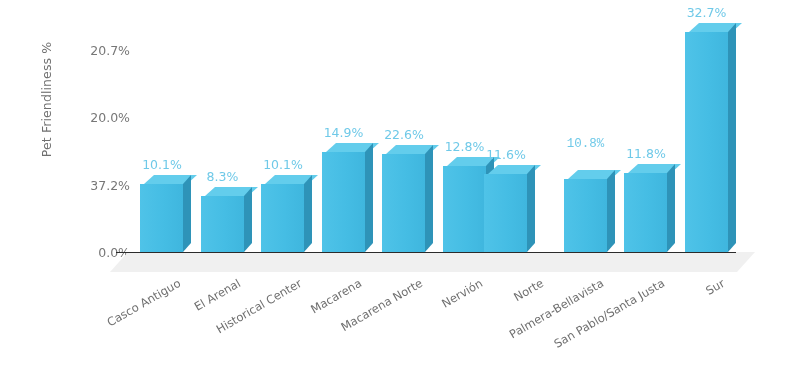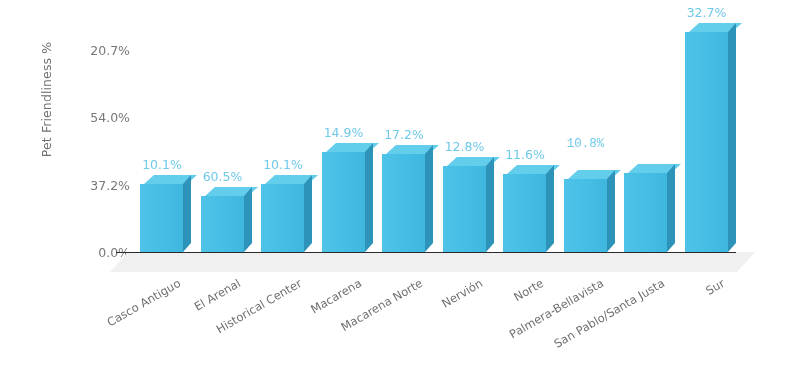--- a/index.html
+++ b/index.html
@@ -136,80 +136,81 @@
 </head>
 <body>
 
 <div id="chart-root">
 
   <div id="y-axis-title">Pet Friendliness %</div>
 
   <div id="y-ticks">
       <div class="y-tick" style="top: 252px;">0.0%</div>
       <div class="y-tick" style="top: 184.7px;">37.2%</div>
-      <div class="y-tick" style="top: 117.4px;">54.0%</div>
+      <div class="y-tick" style="top: 117.4px;">20.0%</div>
       <div class="y-tick" style="top: 50.1px;">20.7%</div>
     </div>
 
   <div id="plot">
     <div id="floor"></div>
     <div id="baseline"></div>
     <div id="bars">
         <div class="bar" style="left: 12px; height: 67.973px;">
           <div class="bar-front" style="height: 67.973px;"></div>
           <div class="bar-top" style="bottom: 67.973px; left: 4px;"></div>
           <div class="bar-side" style="left: 43px; bottom: 0px; height: 67.973px;"></div>
           <div class="bar-label" style="bottom: 79.973px;">10.1%</div>
         </div>
         <div class="bar" style="left: 72.5px; height: 55.859px;">
           <div class="bar-front" style="height: 55.859px;"></div>
           <div class="bar-top" style="bottom: 55.859px; left: 4px;"></div>
           <div class="bar-side" style="left: 43px; bottom: 0px; height: 55.859px;"></div>
-          <div class="bar-label" style="bottom: 67.859px;">60.5%</div>
+          <div class="bar-label" style="bottom: 67.859px;">8.3%</div>
         </div>
         <div class="bar" style="left: 133px; height: 67.973px;">
           <div class="bar-front" style="height: 67.973px;"></div>
           <div class="bar-top" style="bottom: 67.973px; left: 4px;"></div>
           <div class="bar-side" style="left: 43px; bottom: 0px; height: 67.973px;"></div>
           <div class="bar-label" style="bottom: 79.973px;">10.1%</div>
         </div>
         <div class="bar" style="left: 193.5px; height: 100.277px;">
           <div class="bar-front" style="height: 100.277px;"></div>
           <div class="bar-top" style="bottom: 100.277px; left: 4px;"></div>
           <div class="bar-side" style="left: 43px; bottom: 0px; height: 100.277px;"></div>
           <div class="bar-label" style="bottom: 112.277px;">14.9%</div>
         </div>
         <div class="bar" style="left: 254px; height: 98.258px;">
           <div class="bar-front" style="height: 98.258px;"></div>
           <div class="bar-top" style="bottom: 98.258px; left: 4px;"></div>
           <div class="bar-side" style="left: 43px; bottom: 0px; height: 98.258px;"></div>
-          <div class="bar-label" style="bottom: 110.258px;">17.2%</div>
+          <div class="bar-label" style="bottom: 110.258px;">22.6%</div>
         </div>
         <div class="bar" style="left: 314.5px; height: 86.144px;">
           <div class="bar-front" style="height: 86.144px;"></div>
           <div class="bar-top" style="bottom: 86.144px; left: 4px;"></div>
           <div class="bar-side" style="left: 43px; bottom: 0px; height: 86.144px;"></div>
           <div class="bar-label" style="bottom: 98.144px;">12.8%</div>
         </div>
-        <div class="bar" style="left: 375px; height: 92px;">
+        <div class="bar" style="left: 356px; height: 92px;">
           <div class="bar-front" style="height: 78.068px;"></div>
           <div class="bar-top" style="bottom: 78.068px; left: 4px;"></div>
           <div class="bar-side" style="left: 43px; bottom: 0px; height: 78.068px;"></div>
           <div class="bar-label" style="bottom: 90.068px;">11.6%</div>
         </div>
         <div class="bar" style="left: 435.5px; height: 72.684px;">
           <div class="bar-front" style="height: 72.684px;"></div>
           <div class="bar-top" style="bottom: 72.684px; left: 4px;"></div>
           <div class="bar-side" style="left: 43px; bottom: 0px; height: 72.684px;"></div>
           <div class="bar-label" style="bottom: 101px; font-family: Liberation Mono, monospace;">10.8%</div>
         </div>
         <div class="bar" style="left: 496px; height: 79.414px;">
           <div class="bar-front" style="height: 79.414px;"></div>
           <div class="bar-top" style="bottom: 79.414px; left: 4px;"></div>
           <div class="bar-side" style="left: 43px; bottom: 0px; height: 79.414px;"></div>
+          <div class="bar-label" style="bottom: 91.414px;">11.8%</div>
         </div>
         <div class="bar" style="left: 556.5px; height: 220.071px;">
           <div class="bar-front" style="height: 220.071px;"></div>
           <div class="bar-top" style="bottom: 220.071px; left: 4px;"></div>
           <div class="bar-side" style="left: 43px; bottom: 0px; height: 220.071px;"></div>
           <div class="bar-label" style="bottom: 232.071px; margin-top: 8px;">32.7%</div>
         </div>
       </div>
   </div>
 

